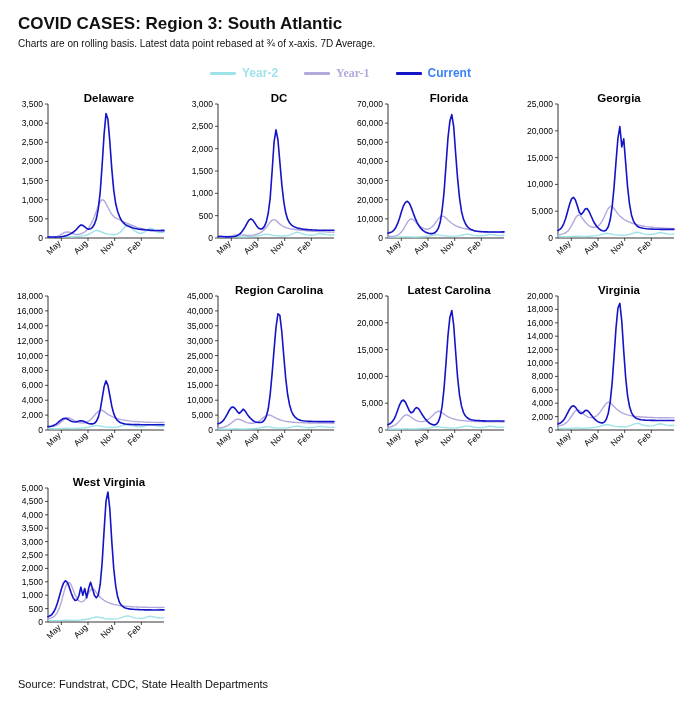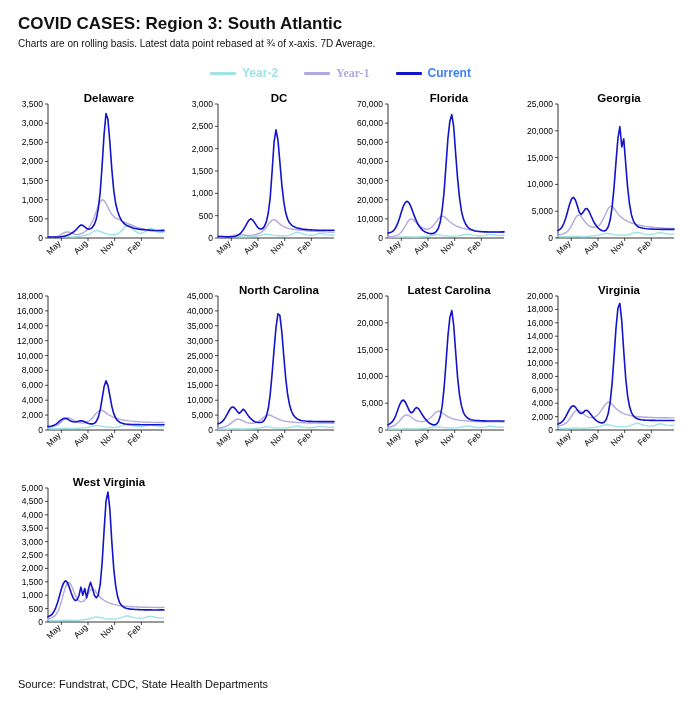--- a/index.html
+++ b/index.html
@@ -314,21 +314,21 @@
               <text class="xtick-label" x="114.66666666666667" y="156" text-anchor="end" transform="rotate(-45 114.66666666666667 156)">Nov</text>
               <line x1="141.33333333333331" x2="141.33333333333331" y1="150" y2="153" stroke="#000" stroke-width="0.7"></line>
               <text class="xtick-label" x="141.33333333333331" y="156" text-anchor="end" transform="rotate(-45 141.33333333333331 156)">Feb</text>
               <path d="M48.00 148.51 L49.93 148.59 L51.87 148.66 L53.80 148.70 L55.73 148.72 L57.67 148.70 L59.60 148.62 L61.53 148.51 L63.47 148.40 L65.40 148.29 L67.33 148.32 L69.27 148.40 L71.20 148.47 L73.13 148.51 L75.07 148.47 L77.00 148.40 L78.93 148.29 L80.87 148.14 L82.80 147.95 L84.73 147.77 L86.67 147.51 L88.60 147.25 L90.53 146.80 L92.47 146.28 L94.40 145.76 L96.33 145.46 L98.27 145.61 L100.20 145.98 L102.13 146.35 L104.07 146.72 L106.00 147.02 L107.93 147.17 L109.87 147.28 L111.80 147.36 L113.73 147.39 L115.67 147.25 L117.60 146.95 L119.53 146.50 L121.47 145.94 L123.40 145.27 L125.33 144.71 L127.27 144.45 L129.20 144.71 L131.13 145.27 L133.07 145.83 L135.00 146.24 L136.93 146.50 L138.87 146.65 L140.80 146.72 L142.73 146.50 L144.67 146.09 L146.60 145.53 L148.53 144.97 L150.47 144.79 L152.40 145.05 L154.33 145.46 L156.27 145.87 L158.20 146.13 L160.13 146.28 L162.07 146.24 L164.00 146.05" fill="none" stroke="#9fe3e8" stroke-width="1.4" stroke-linejoin="round" stroke-linecap="round"></path>
               <path d="M48.00 147.02 L49.93 146.87 L51.87 146.65 L53.80 146.28 L55.73 145.68 L57.67 144.79 L59.60 143.45 L61.53 141.81 L63.47 139.95 L65.40 138.46 L67.33 137.72 L69.27 137.94 L71.20 138.83 L73.13 139.95 L75.07 141.07 L77.00 141.96 L78.93 142.56 L80.87 142.85 L82.80 142.93 L84.73 142.70 L86.67 142.18 L88.60 141.22 L90.53 139.73 L92.47 137.72 L94.40 135.48 L96.33 133.25 L98.27 131.39 L100.20 130.27 L102.13 130.27 L104.07 131.39 L106.00 132.88 L107.93 134.37 L109.87 135.48 L111.80 136.45 L113.73 137.34 L115.67 138.09 L117.60 138.68 L119.53 139.21 L121.47 139.65 L123.40 140.02 L125.33 140.32 L127.27 140.62 L129.20 140.92 L131.13 141.14 L133.07 141.36 L135.00 141.51 L136.93 141.66 L138.87 141.81 L140.80 141.92 L142.73 142.03 L144.67 142.11 L146.60 142.18 L148.53 142.26 L150.47 142.33 L152.40 142.37 L154.33 142.41 L156.27 142.44 L158.20 142.48 L160.13 142.52 L162.07 142.56 L164.00 142.56" fill="none" stroke="#b3a9dd" stroke-width="1.4" stroke-linejoin="round" stroke-linecap="round"></path>
               <path d="M48.00 146.65 L49.93 146.43 L51.87 146.05 L53.80 145.38 L55.73 144.34 L57.67 142.93 L59.60 141.22 L61.53 139.58 L63.47 138.46 L65.40 138.24 L67.33 138.98 L69.27 140.17 L71.20 141.22 L73.13 141.81 L75.07 141.96 L77.00 141.66 L78.93 141.07 L80.87 140.69 L82.80 141.07 L84.73 141.81 L86.67 142.70 L88.60 143.45 L90.53 143.90 L92.47 143.90 L94.40 143.30 L96.33 141.44 L98.27 137.34 L100.20 129.90 L102.13 118.73 L104.07 106.82 L106.00 100.87 L107.93 105.33 L109.87 115.76 L111.80 126.18 L113.73 133.62 L115.67 138.09 L117.60 140.69 L119.53 142.18 L121.47 143.08 L123.40 143.60 L125.33 143.97 L127.27 144.19 L129.20 144.34 L131.13 144.45 L133.07 144.53 L135.00 144.58 L136.93 144.63 L138.87 144.65 L140.80 144.68 L142.73 144.70 L144.67 144.71 L146.60 144.73 L148.53 144.74 L150.47 144.74 L152.40 144.75 L154.33 144.75 L156.27 144.75 L158.20 144.74 L160.13 144.74 L162.07 144.73 L164.00 144.71" fill="none" stroke="#1414c8" stroke-width="1.6" stroke-linejoin="round" stroke-linecap="round"></path>
             </svg>
           </div>
         </div>
         <div class="cell">
-          <div class="chart-title">North Carolina</div>
+          <div class="chart-title">Region Carolina</div>
           <div class="plot-wrap">
             <svg class="plot" width="170" height="192">
               <text x="43" y="153" text-anchor="end" class="axis-label">0</text>
               <line x1="45" x2="48" y1="150" y2="150" stroke="#000" stroke-width="0.7"></line>
               <text x="43" y="138.11111111111111" text-anchor="end" class="axis-label">5,000</text>
               <line x1="45" x2="48" y1="135.11111111111111" y2="135.11111111111111" stroke="#000" stroke-width="0.7"></line>
               <text x="43" y="123.22222222222223" text-anchor="end" class="axis-label">10,000</text>
               <line x1="45" x2="48" y1="120.22222222222223" y2="120.22222222222223" stroke="#000" stroke-width="0.7"></line>
               <text x="43" y="108.33333333333334" text-anchor="end" class="axis-label">15,000</text>
               <line x1="45" x2="48" y1="105.33333333333334" y2="105.33333333333334" stroke="#000" stroke-width="0.7"></line>

